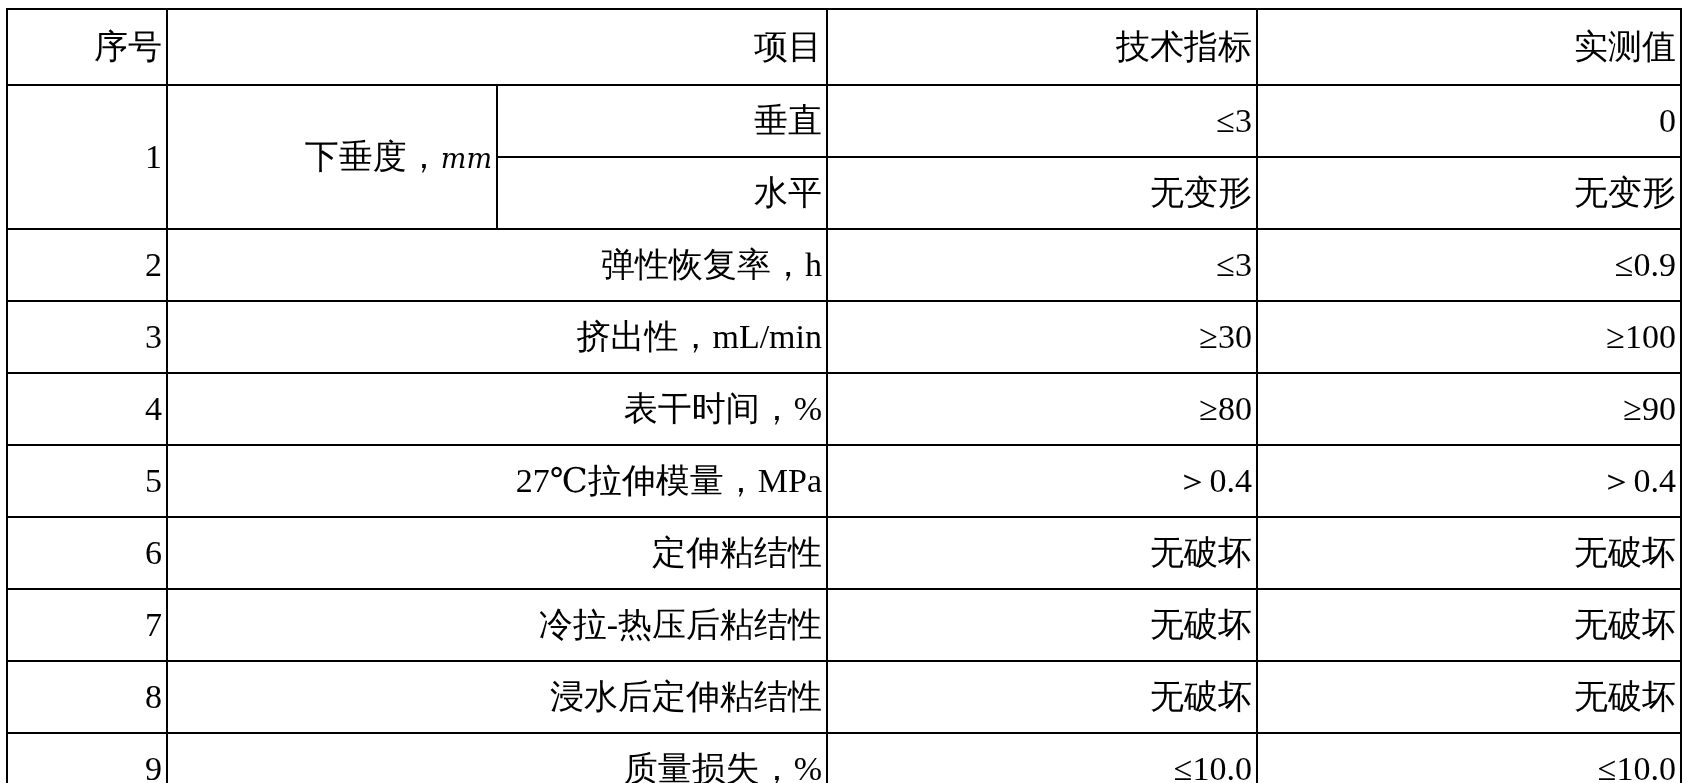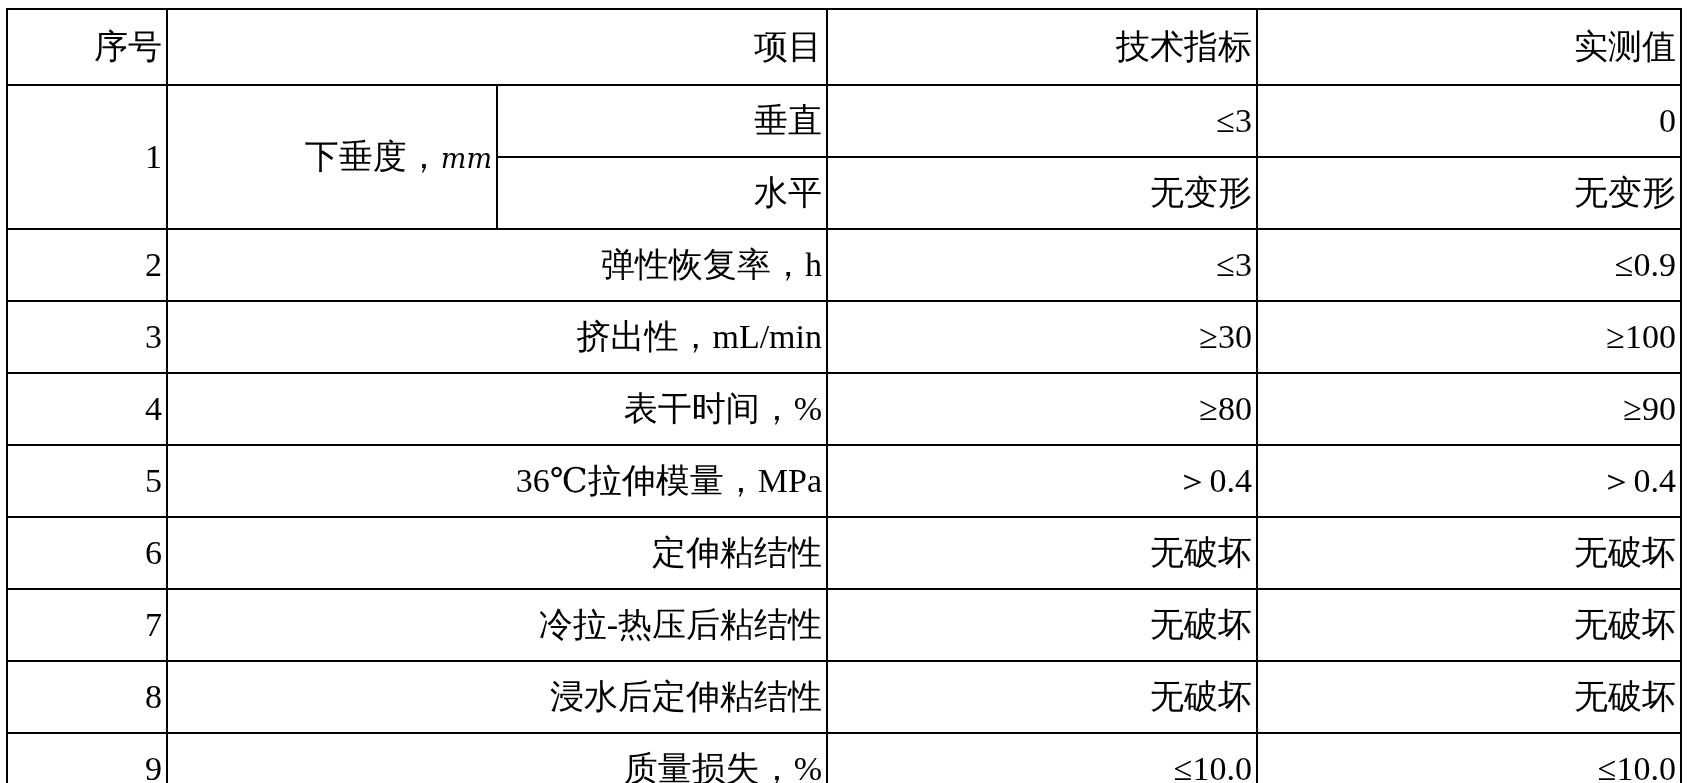--- a/index.html
+++ b/index.html
@@ -97,21 +97,21 @@
 
       <tr class="r-body">
         <td class="num">4</td>
         <td colspan="2">表干时间，%</td>
         <td>≥80</td>
         <td>≥90</td>
       </tr>
 
       <tr class="r-body">
         <td class="num">5</td>
-        <td colspan="2">36℃拉伸模量，MPa</td>
+        <td colspan="2">27℃拉伸模量，MPa</td>
         <td>＞0.4</td>
         <td>＞0.4</td>
       </tr>
 
       <tr class="r-body">
         <td class="num">6</td>
         <td colspan="2">定伸粘结性</td>
         <td>无破坏</td>
         <td>无破坏</td>
       </tr>

